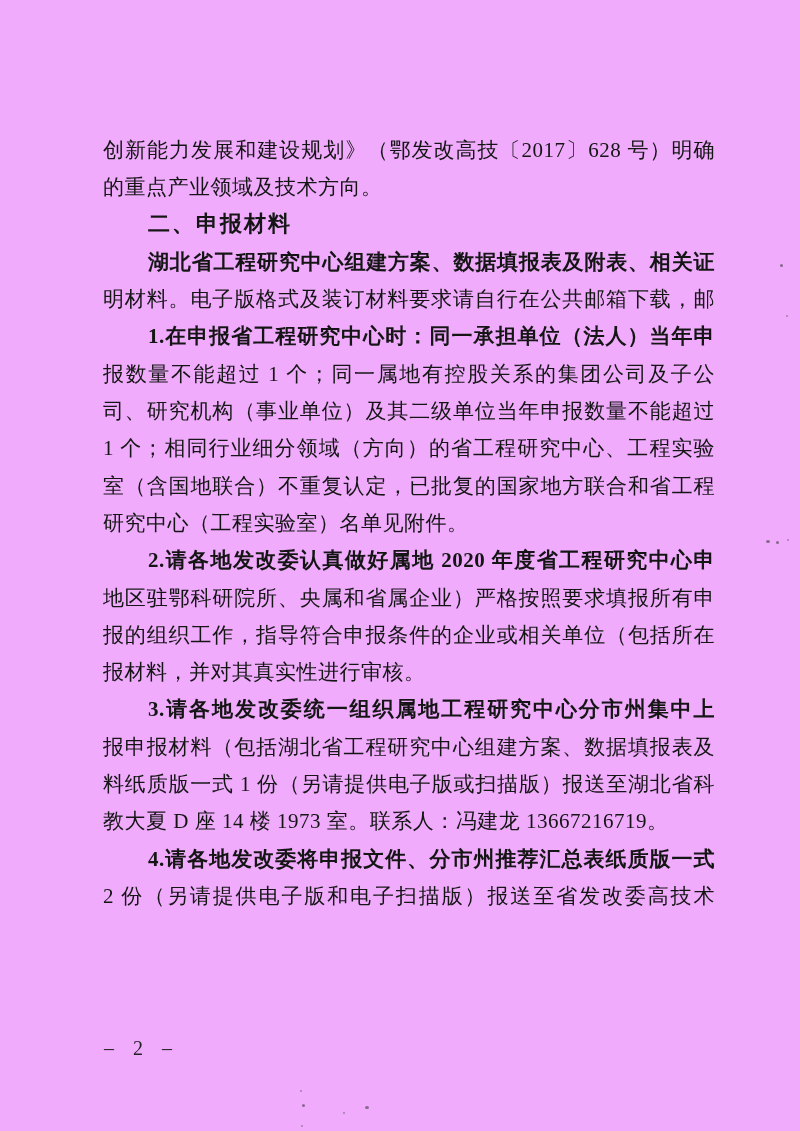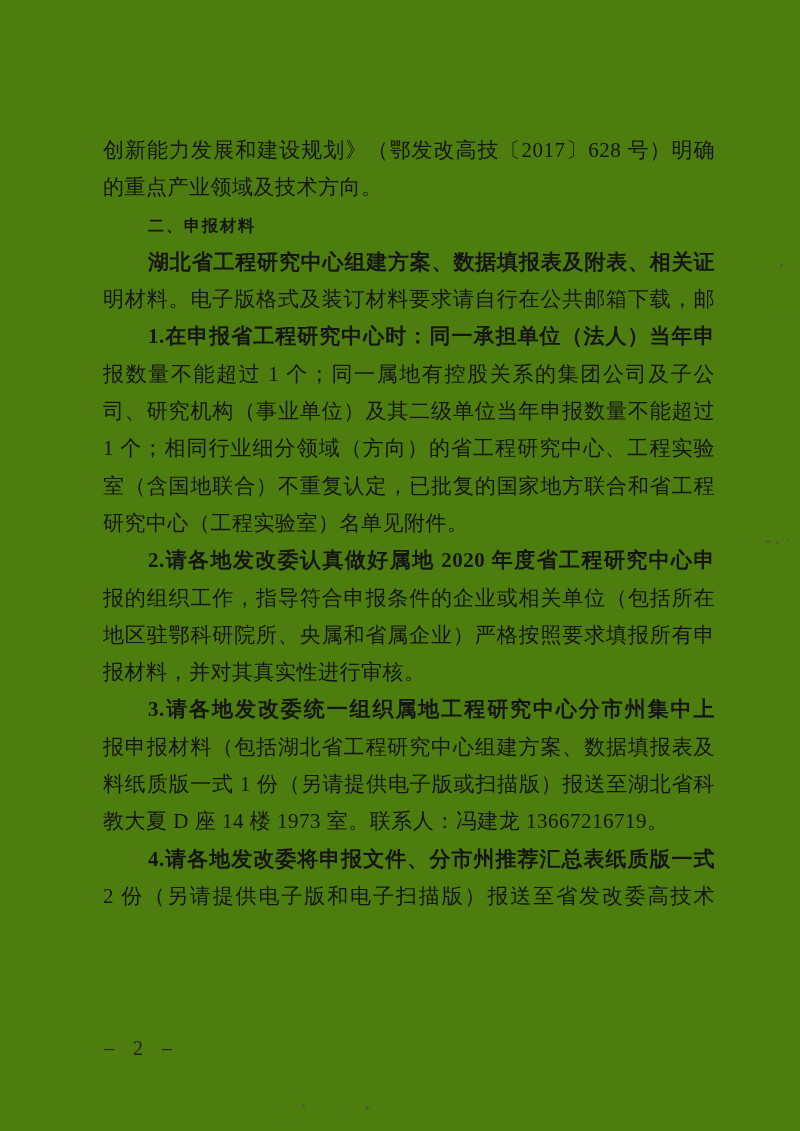--- a/index.html
+++ b/index.html
@@ -11,21 +11,21 @@
     width: 800px;
     height: 1131px;
     position: relative;
     overflow: hidden;
     font-family: "Liberation Serif", "DejaVu Serif", serif;
     color: #151515;
   }
   .page {
     position: absolute;
     inset: 0;
-    background: #4d7c0f;
+    background: #f0abfc;
   }
   .doc {
     position: absolute;
     left: 103px;
     top: 132px;
     width: 612px;
   }
   .line {
     height: 37.3px;
     line-height: 37.3px;
@@ -36,23 +36,23 @@
     letter-spacing: 0.5px;
   }
   .line.last {
     text-align-last: left;
   }
   .line.indent {
     padding-left: 45px;
     font-weight: bold;
   }
   .line.head {
-    font-family: Liberation Serif, serif;
+    font-family: Liberation Mono, monospace;
     font-weight: 700;
-    font-size: 16px;
+    font-size: 22px;
     text-align-last: left;
     padding-left: 45px;
     letter-spacing: 2px;
   }
   .pagenum {
     position: absolute;
     left: 104px;
     top: 1036px;
     font-size: 20px;
     line-height: 24px;
@@ -80,22 +80,22 @@
     <div class="line head">二、申报材料</div>
     <div class="line indent">湖北省工程研究中心组建方案、数据填报表及附表、相关证</div>
     <div class="line">明材料。电子版格式及装订材料要求请自行在公共邮箱下载，邮</div>
     <div class="line indent">1.在申报省工程研究中心时：同一承担单位（法人）当年申</div>
     <div class="line">报数量不能超过 1 个；同一属地有控股关系的集团公司及子公</div>
     <div class="line">司、研究机构（事业单位）及其二级单位当年申报数量不能超过</div>
     <div class="line">1 个；相同行业细分领域（方向）的省工程研究中心、工程实验</div>
     <div class="line">室（含国地联合）不重复认定，已批复的国家地方联合和省工程</div>
     <div class="line last">研究中心（工程实验室）名单见附件。</div>
     <div class="line indent">2.请各地发改委认真做好属地 2020 年度省工程研究中心申</div>
+    <div class="line">地区驻鄂科研院所、央属和省属企业）严格按照要求填报所有申</div>
     <div class="line">报的组织工作，指导符合申报条件的企业或相关单位（包括所在</div>
-    <div class="line">地区驻鄂科研院所、央属和省属企业）严格按照要求填报所有申</div>
     <div class="line last">报材料，并对其真实性进行审核。</div>
     <div class="line indent">3.请各地发改委统一组织属地工程研究中心分市州集中上</div>
     <div class="line">报申报材料（包括湖北省工程研究中心组建方案、数据填报表及</div>
     <div class="line">料纸质版一式 1 份（另请提供电子版或扫描版）报送至湖北省科</div>
     <div class="line last">教大夏 D 座 14 楼 1973 室。联系人：冯建龙 13667216719。</div>
     <div class="line indent">4.请各地发改委将申报文件、分市州推荐汇总表纸质版一式</div>
     <div class="line last">2 份（另请提供电子版和电子扫描版）报送至省发改委高技术处。</div>
   </div>
 
   <div class="pagenum">– 2 –</div>

